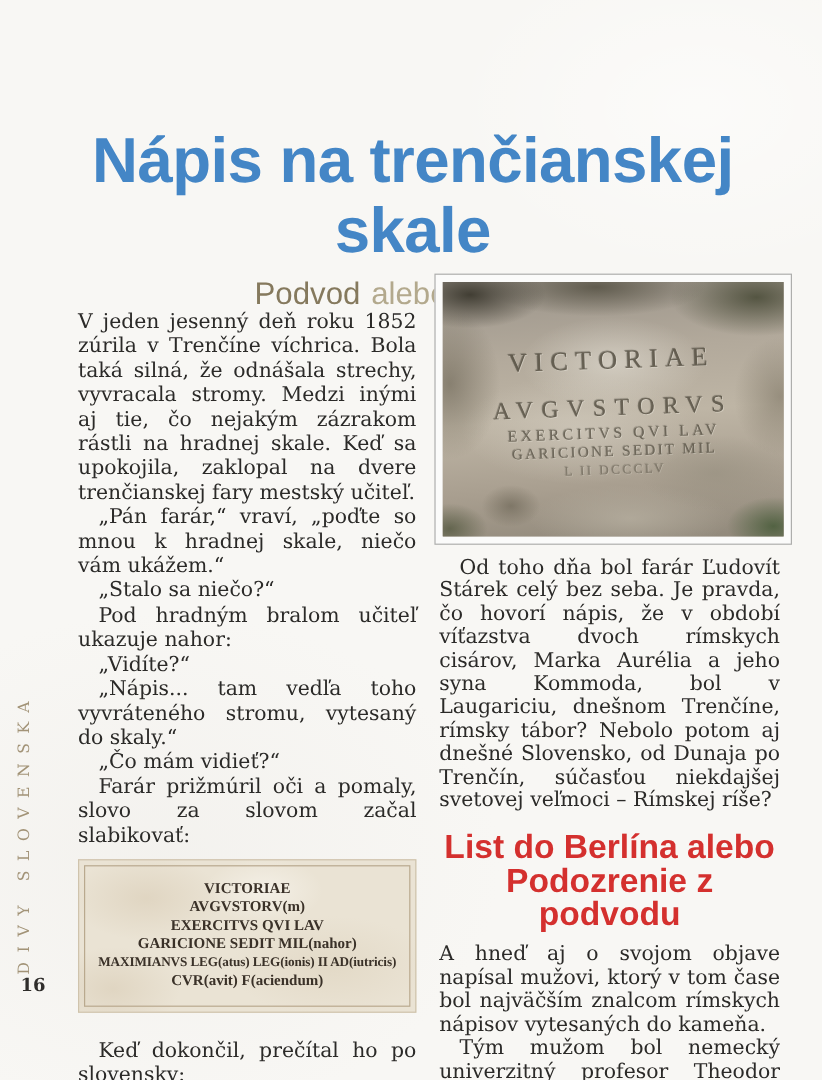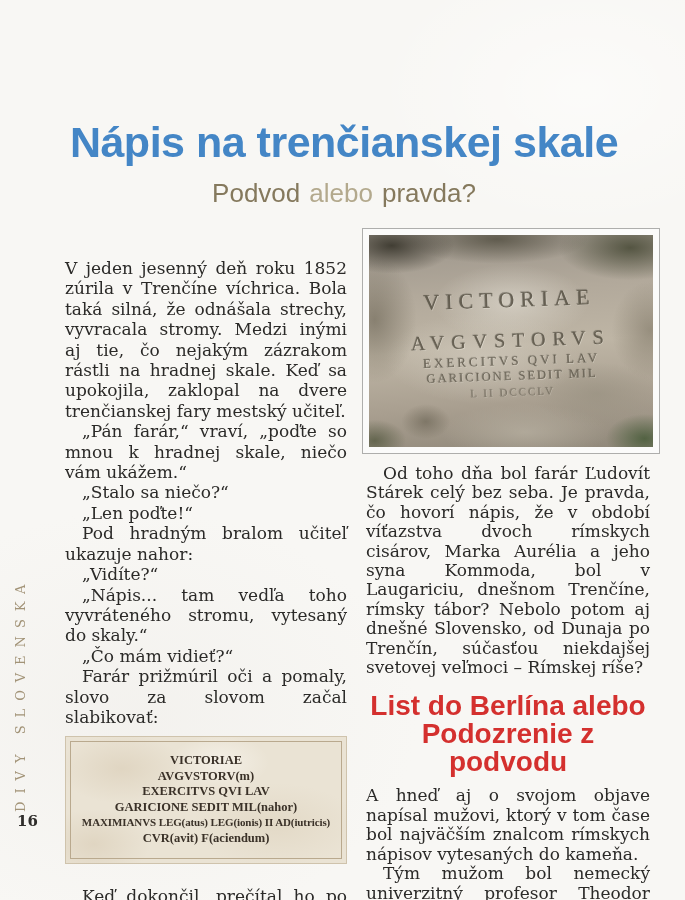--- a/index.html
+++ b/index.html
@@ -21,22 +21,22 @@
       radial-gradient(ellipse 300px 200px at 85% 10%, rgba(255,255,255,0.5), transparent 70%),
       radial-gradient(ellipse 400px 300px at 20% 80%, rgba(240,238,234,0.6), transparent 70%);
     overflow:hidden;
     font-family:"DejaVu Serif", serif;
     color:var(--body-text);
   }
 
   
   .header{position:absolute;left:20px;top:106px;width:648px;text-align:center;}
   .title{
-    margin:13px;font-family:"Liberation Sans", sans-serif;font-weight:700;
-    font-size:43px;letter-spacing:-0.5px;color:var(--title-blue);line-height:1.1;
+    margin:0;font-family:"Liberation Sans", sans-serif;font-weight:700;
+    font-size:53px;letter-spacing:-0.5px;color:var(--title-blue);line-height:1.1;
   }
   .subtitle{
     margin-top:7px;font-family:"Liberation Sans", sans-serif;font-size:26px;line-height:1.15;
   }
   .subtitle .w-dark{color:var(--subtitle-dark);}
   .subtitle .w-light{color:var(--subtitle-light);}
   .subtitle span + span{margin-left:9px;}
 
   
   .body-par{margin:0;font-size:17px;line-height:20.4px;text-align:justify;}
@@ -142,21 +142,20 @@
     <h1 class="title">Nápis na trenčianskej skale</h1>
     <div class="subtitle">
       <span class="w-dark">Podvod</span><span class="w-light">alebo</span><span class="w-dark">pravda?</span>
     </div>
   </div>
 
   <div class="col-left">
     <p class="body-par">V jeden jesenný deň roku 1852 zúrila v Trenčíne víchrica. Bola taká silná, že odnášala strechy, vyvracala stromy. Medzi inými aj tie, čo nejakým zázrakom rástli na hradnej skale. Keď sa upokojila, zaklopal na dvere trenčianskej fary mestský učiteľ.</p>
     <p class="body-par indent">„Pán farár,“ vraví, „poďte so mnou k hradnej skale, niečo vám ukážem.“</p>
     <p class="body-par indent">„Stalo sa niečo?“</p>
-    <p class="body-par indent">„Len poďte!“</p>
     <p class="body-par indent">Pod hradným bralom učiteľ ukazuje nahor:</p>
     <p class="body-par indent">„Vidíte?“</p>
     <p class="body-par indent">„Nápis... tam vedľa toho vyvráteného stromu, vytesaný do skaly.“</p>
     <p class="body-par indent">„Čo mám vidieť?“</p>
     <p class="body-par indent">Farár prižmúril oči a pomaly, slovo za slovom začal slabikovať:</p>
 
     <div class="box-outer">
       <div class="box-inner">
         <div class="latin-line">VICTORIAE</div>
         <div class="latin-line">AVGVSTORV(m)</div>

